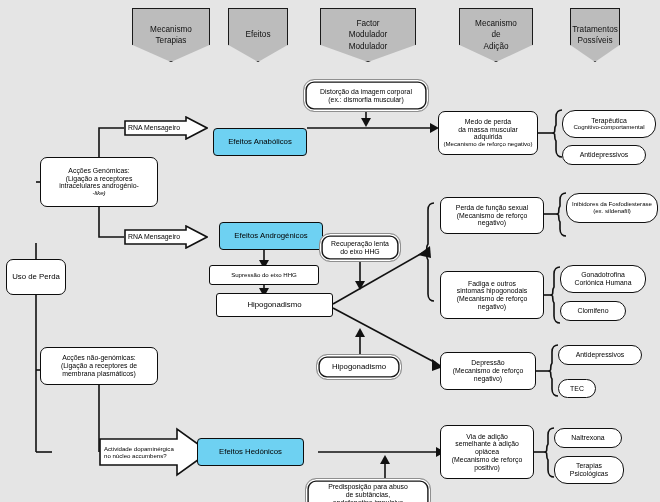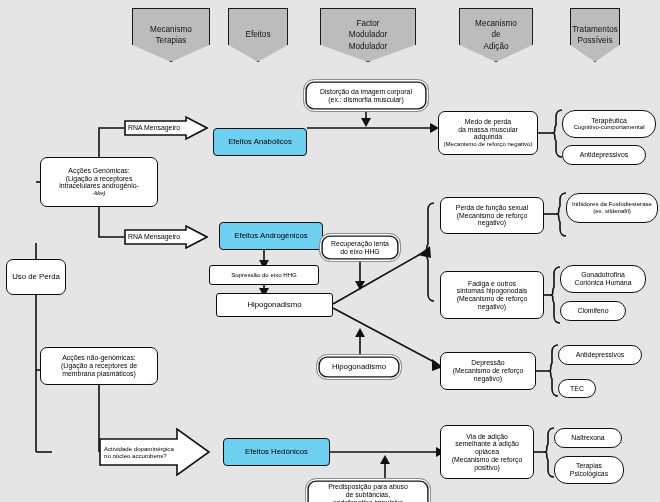--- a/index.html
+++ b/index.html
@@ -188,21 +188,21 @@
   </div>
 
   <div class="node rect blue fs8" style="left:213px;top:128px;width:94px;height:28px;">
     <span class="t">Efeitos Anabólicos</span>
   </div>
 
   <div class="node rect blue fs8" style="left:208px;top:222px;width:104px;height:28px;margin-left:11px;">
     <span class="t">Efeitos Androgénicos</span>
   </div>
 
-  <div class="node rect blue fs8" style="left:223px;top:438px;width:107px;height:28px;">
+  <div class="node rect blue fs8" style="left:197px;top:438px;width:107px;height:28px;">
     <span class="t">Efeitos Hedónicos</span>
   </div>
 
   <div class="node rect sq fs6" style="left:209px;top:265px;width:110px;height:20px;">
     <span class="t">Supressão do eixo HHG</span>
   </div>
 
   <div class="node rect sq fs8" style="left:216px;top:293px;width:117px;height:24px;">
     <span class="t">Hipogonadismo</span>
   </div>

